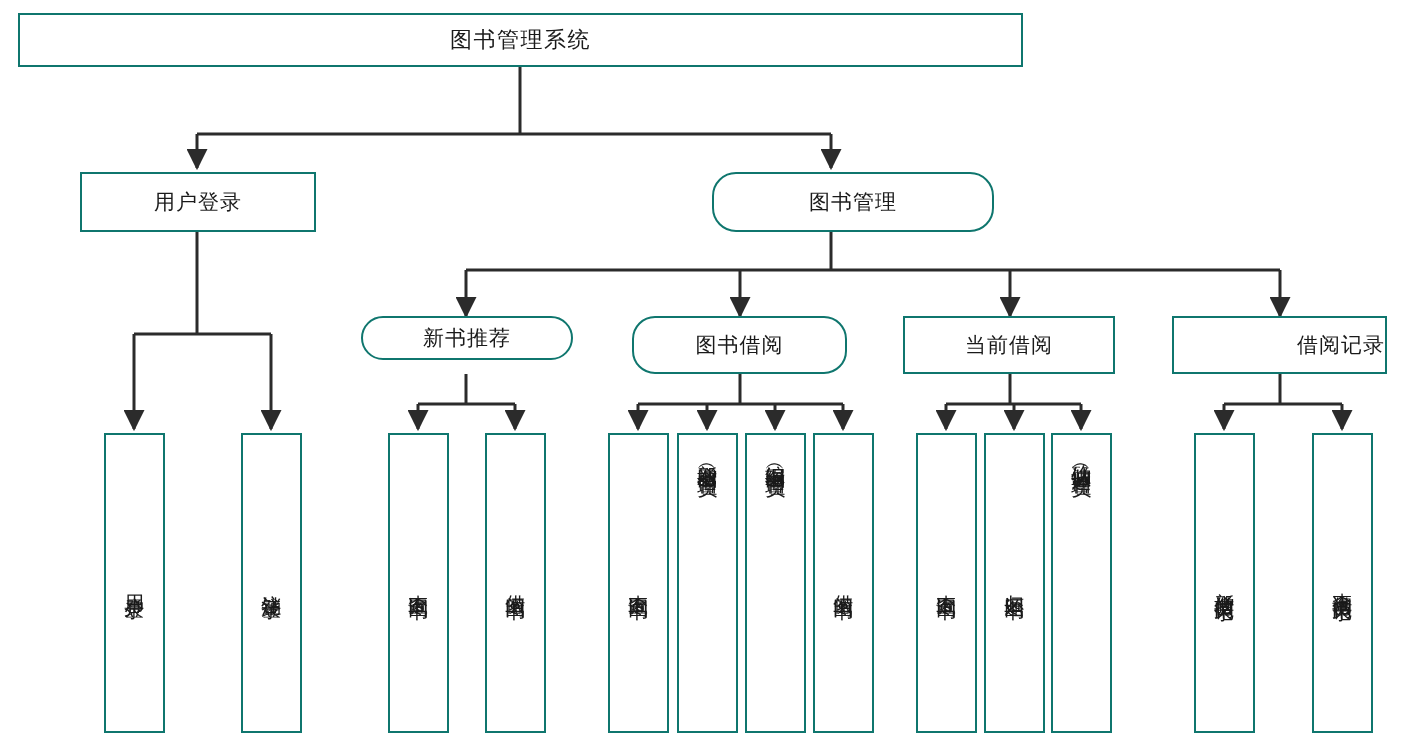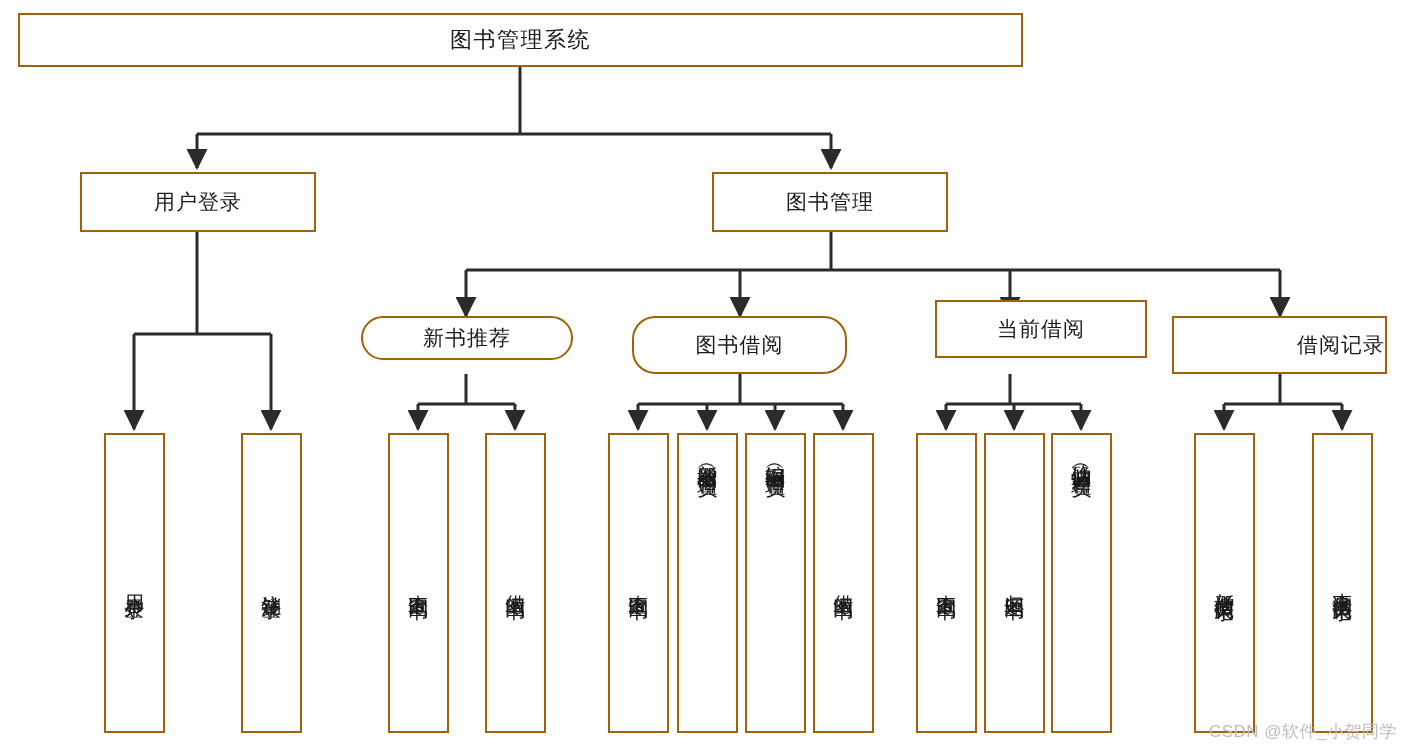--- a/index.html
+++ b/index.html
@@ -23,21 +23,21 @@
     left: 0;
     top: 0;
     width: 1405px;
     height: 747px;
     pointer-events: none;
   }
   .node {
     position: absolute;
     box-sizing: border-box;
     background: #ffffff;
-    border: 2px solid #a16207;
+    border: 2px solid #0f766e;
     display: flex;
     align-items: center;
     justify-content: center;
     color: #1a1a1a;
     text-align: center;
     z-index: 2;
   }
   .node.h {
     font-size: 21px;
     line-height: 1.25;
@@ -131,31 +131,31 @@
     </g>
   </svg>
 
   <div class="node h root" style="left:18px; top:13px; width:1005px; height:54px;">
     <span>图书管理系统</span>
   </div>
 
   <div class="node h" style="left:80px; top:172px; width:236px; height:60px;">
     <span>用户登录</span>
   </div>
-  <div class="node h" style="left:712px; top:172px; width:236px; height:60px;">
+  <div class="node h" style="left:712px; top:172px; width:282px; height:60px;border-radius:24px;">
     <span>图书管理</span>
   </div>
 
   <div class="node h" style="left:361px; top:316px; width:212px; height:44px;border-radius:23px;">
     <span>新书推荐</span>
   </div>
   <div class="node h" style="left:632px; top:316px; width:215px; height:58px;border-radius:23px;">
     <span>图书借阅</span>
   </div>
-  <div class="node h" style="left:903px; top:300px; width:212px; height:58px;margin-left:32px;">
+  <div class="node h" style="left:903px; top:316px; width:212px; height:58px;">
     <span>当前借阅</span>
   </div>
   <div class="node h" style="left:1172px; top:316px; width:215px; height:58px;justify-content:flex-end;">
     <span>借阅记录</span>
   </div>
 
   <div class="node v centered" style="left:104px; top:433px; width:61px; height:300px;">
     <span class="vtext">用户登录</span>
   </div>
   <div class="node v centered" style="left:241px; top:433px; width:61px; height:300px;">
@@ -192,15 +192,14 @@
     <span class="vtext">确认归还（管理员）</span>
   </div>
 
   <div class="node v centered" style="left:1194px; top:433px; width:61px; height:300px;">
     <span class="vtext">新增借阅记录</span>
   </div>
   <div class="node v centered" style="left:1312px; top:433px; width:61px; height:300px;">
     <span class="vtext">查询借阅记录</span>
   </div>
 
-  <div class="watermark">CSDN @软件_小贺同学</div>
 
 </div>
 
 </body></html>

